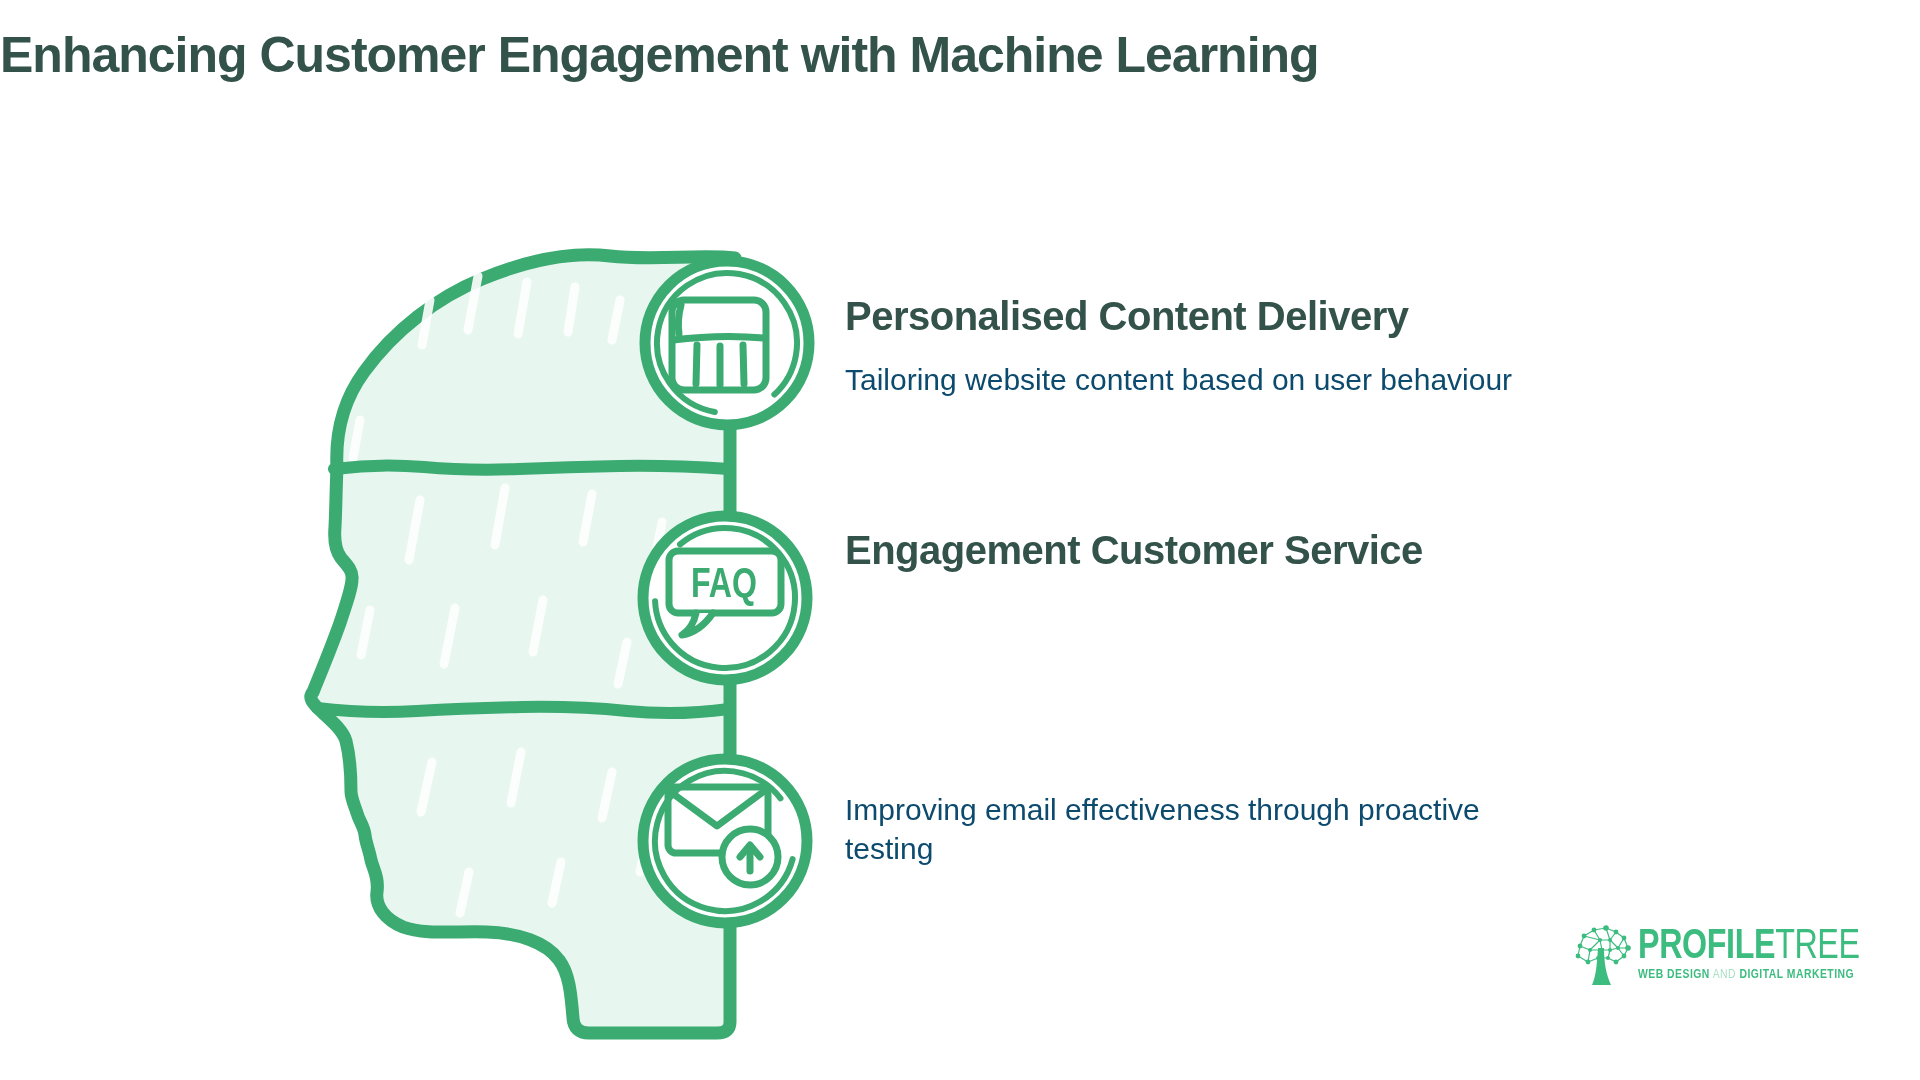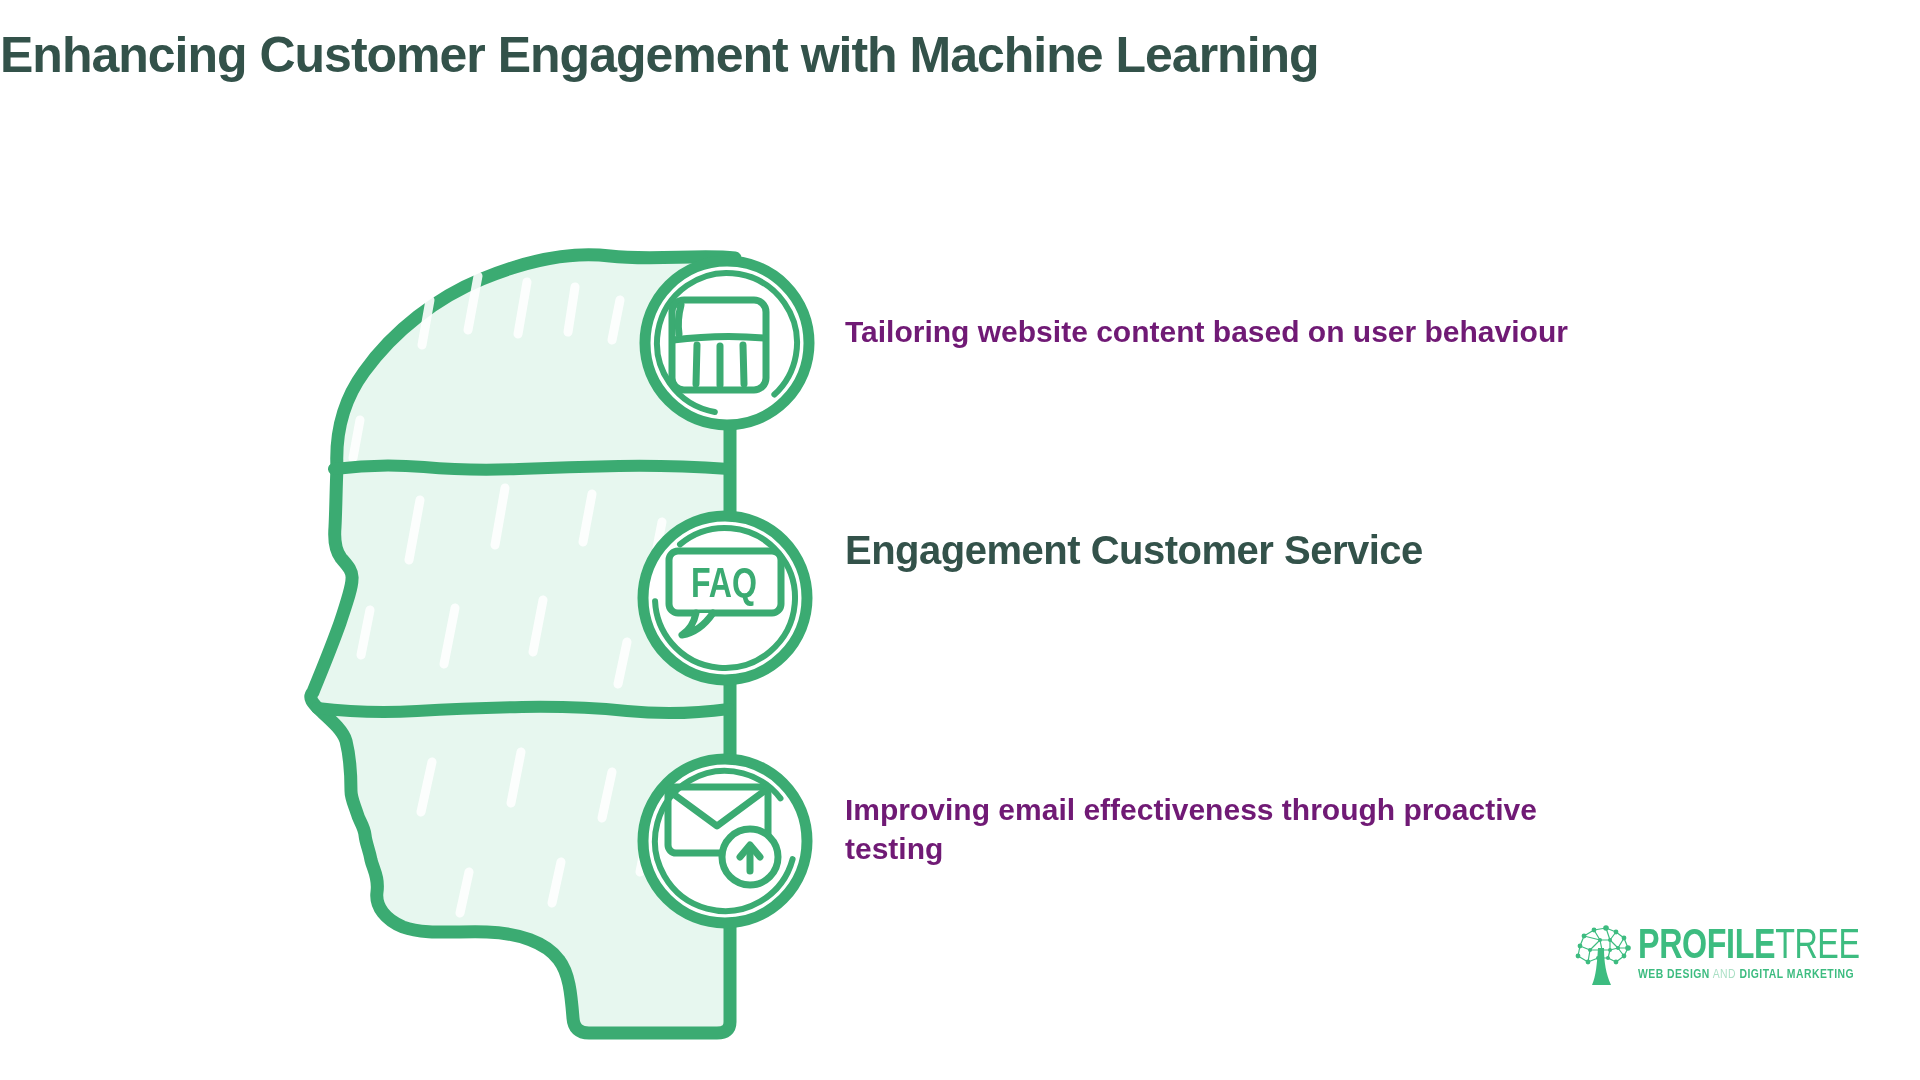--- a/index.html
+++ b/index.html
@@ -35,22 +35,22 @@
     font-size: 40px;
     line-height: 48px;
     font-weight: 700;
     letter-spacing: -0.5px;
     color: #33524a;
   }
   .item-block .item-desc {
     margin: 20px 0 0 0;
     font-size: 30px;
     line-height: 39px;
-    font-weight: 700;
-    color: #701a75;
+    font-weight: 400;
+    color: #0c4a6e;
     white-space: pre-line;
   }
   .block-1 { top: 292px; }
   .block-2 { top: 526px; }
   .block-3 { top: 770px; }
   .logo {
     position: absolute;
     left: 1574px;
     top: 920px;
     width: 310px;
@@ -173,20 +173,21 @@
         <rect x="668" y="787" width="100" height="66" rx="8"></rect>
         <path d="M 672 793 L 717 826 L 763 792"></path>
         <circle cx="750" cy="857" r="28" fill="#ffffff"></circle>
         <path d="M 750 871 L 750 848"></path>
         <path d="M 740 857 L 750 845 L 760 857"></path>
       </g>
     </g>
   </svg>
 
   <div class="item-block block-1">
+    <h2 class="item-title">Personalised Content Delivery</h2>
     <p class="item-desc">Tailoring website content based on user behaviour</p>
   </div>
 
   <div class="item-block block-2">
     <h2 class="item-title">Engagement Customer Service</h2>
   </div>
 
   <div class="item-block block-3">
     <p class="item-desc">Improving email effectiveness through proactive
 testing</p>

